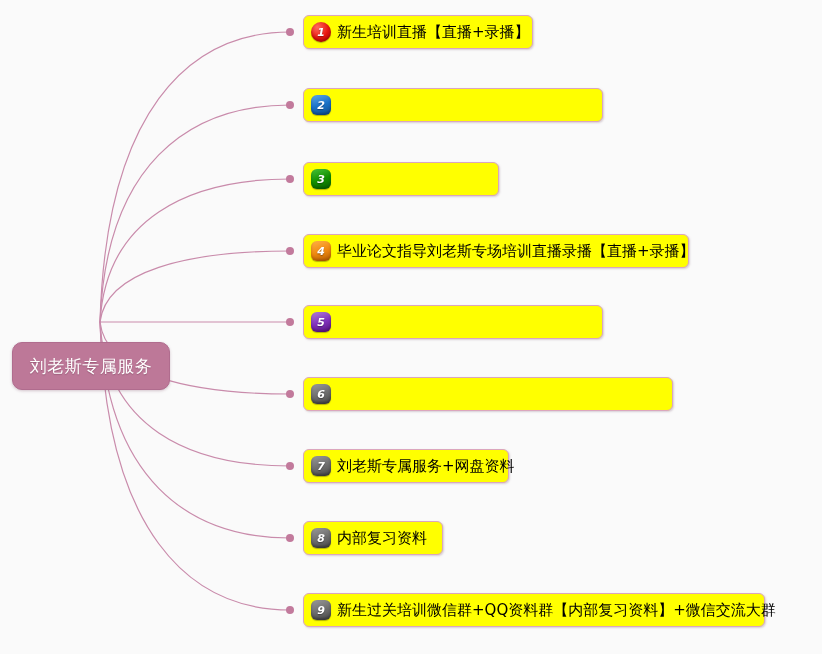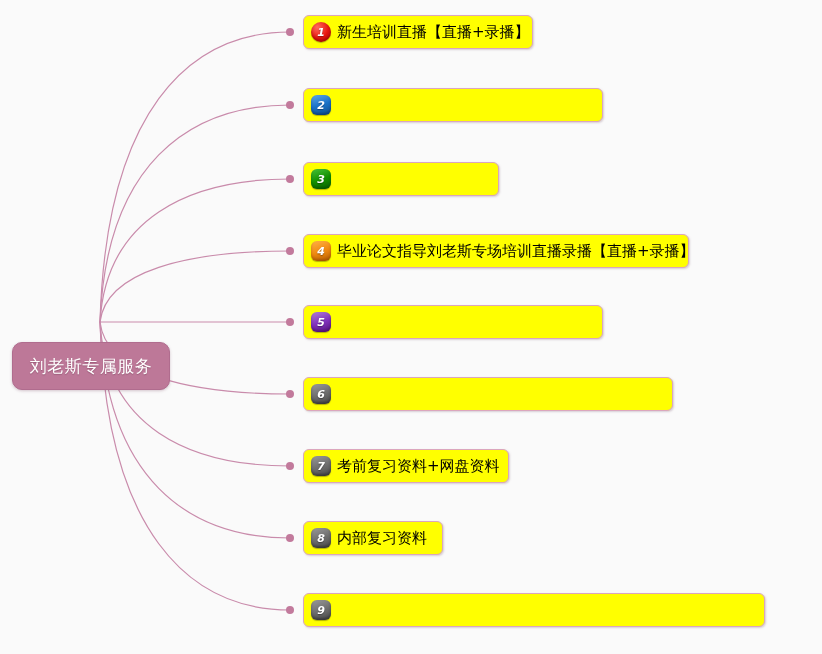--- a/index.html
+++ b/index.html
@@ -177,26 +177,27 @@
       <div class="topic-node" style="left: 303px; top: 305px; width: 300px;">
         <span class="badge shape-rounded c-purple">5</span>
       </div>
       <div class="conn-dot" style="left: 286px; top: 390px;"></div>
       <div class="topic-node" style="left: 303px; top: 377px; width: 370px;">
         <span class="badge shape-rounded c-gray">6</span>
       </div>
       <div class="conn-dot" style="left: 286px; top: 462px;"></div>
       <div class="topic-node" style="left: 303px; top: 449px; width: 206px;">
         <span class="badge shape-rounded c-gray">7</span>
-        <span class="topic-label">考前复习资料+网盘资料</span>
+        <span class="topic-label">刘老斯专属服务+网盘资料</span>
       </div>
       <div class="conn-dot" style="left: 286px; top: 534px;"></div>
       <div class="topic-node" style="left: 303px; top: 521px; width: 140px;">
         <span class="badge shape-rounded c-gray">8</span>
         <span class="topic-label">内部复习资料</span>
       </div>
       <div class="conn-dot" style="left: 286px; top: 606px;"></div>
       <div class="topic-node" style="left: 303px; top: 593px; width: 462px;">
         <span class="badge shape-rounded c-gray">9</span>
+        <span class="topic-label">新生过关培训微信群+QQ资料群【内部复习资料】+微信交流大群</span>
       </div>
     </div>
 
 </div>
 
 </body></html>

